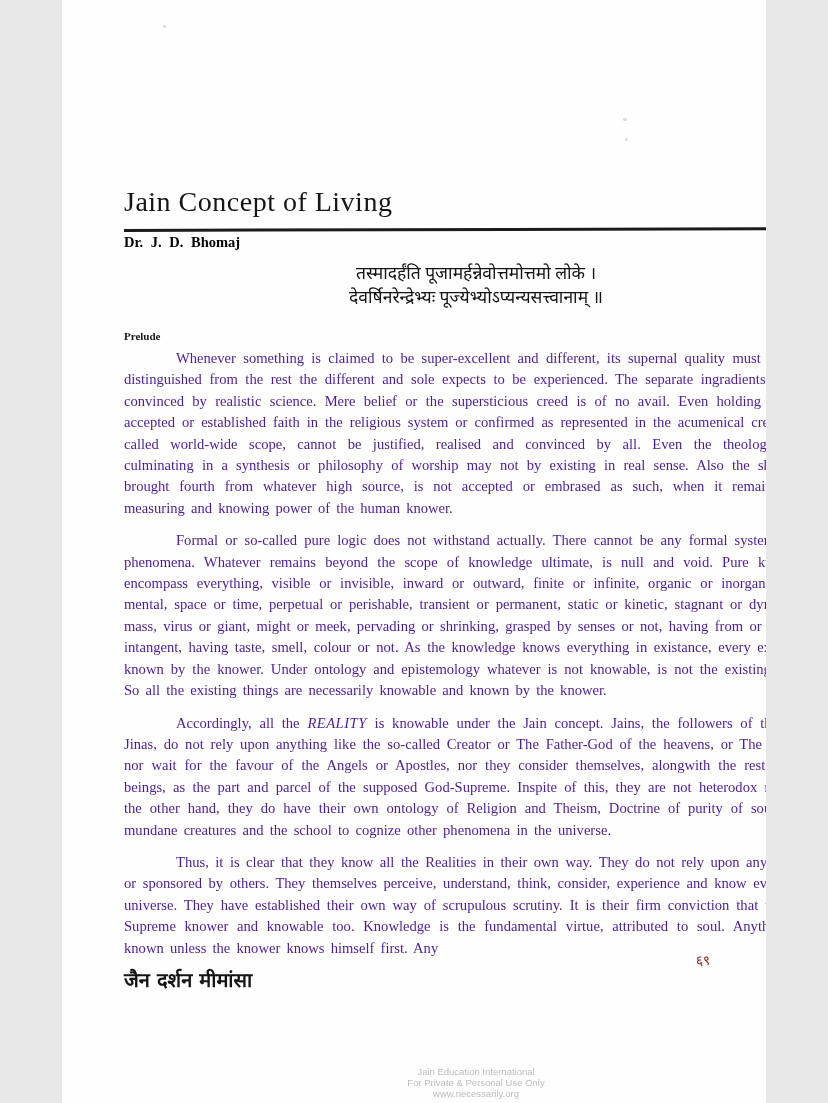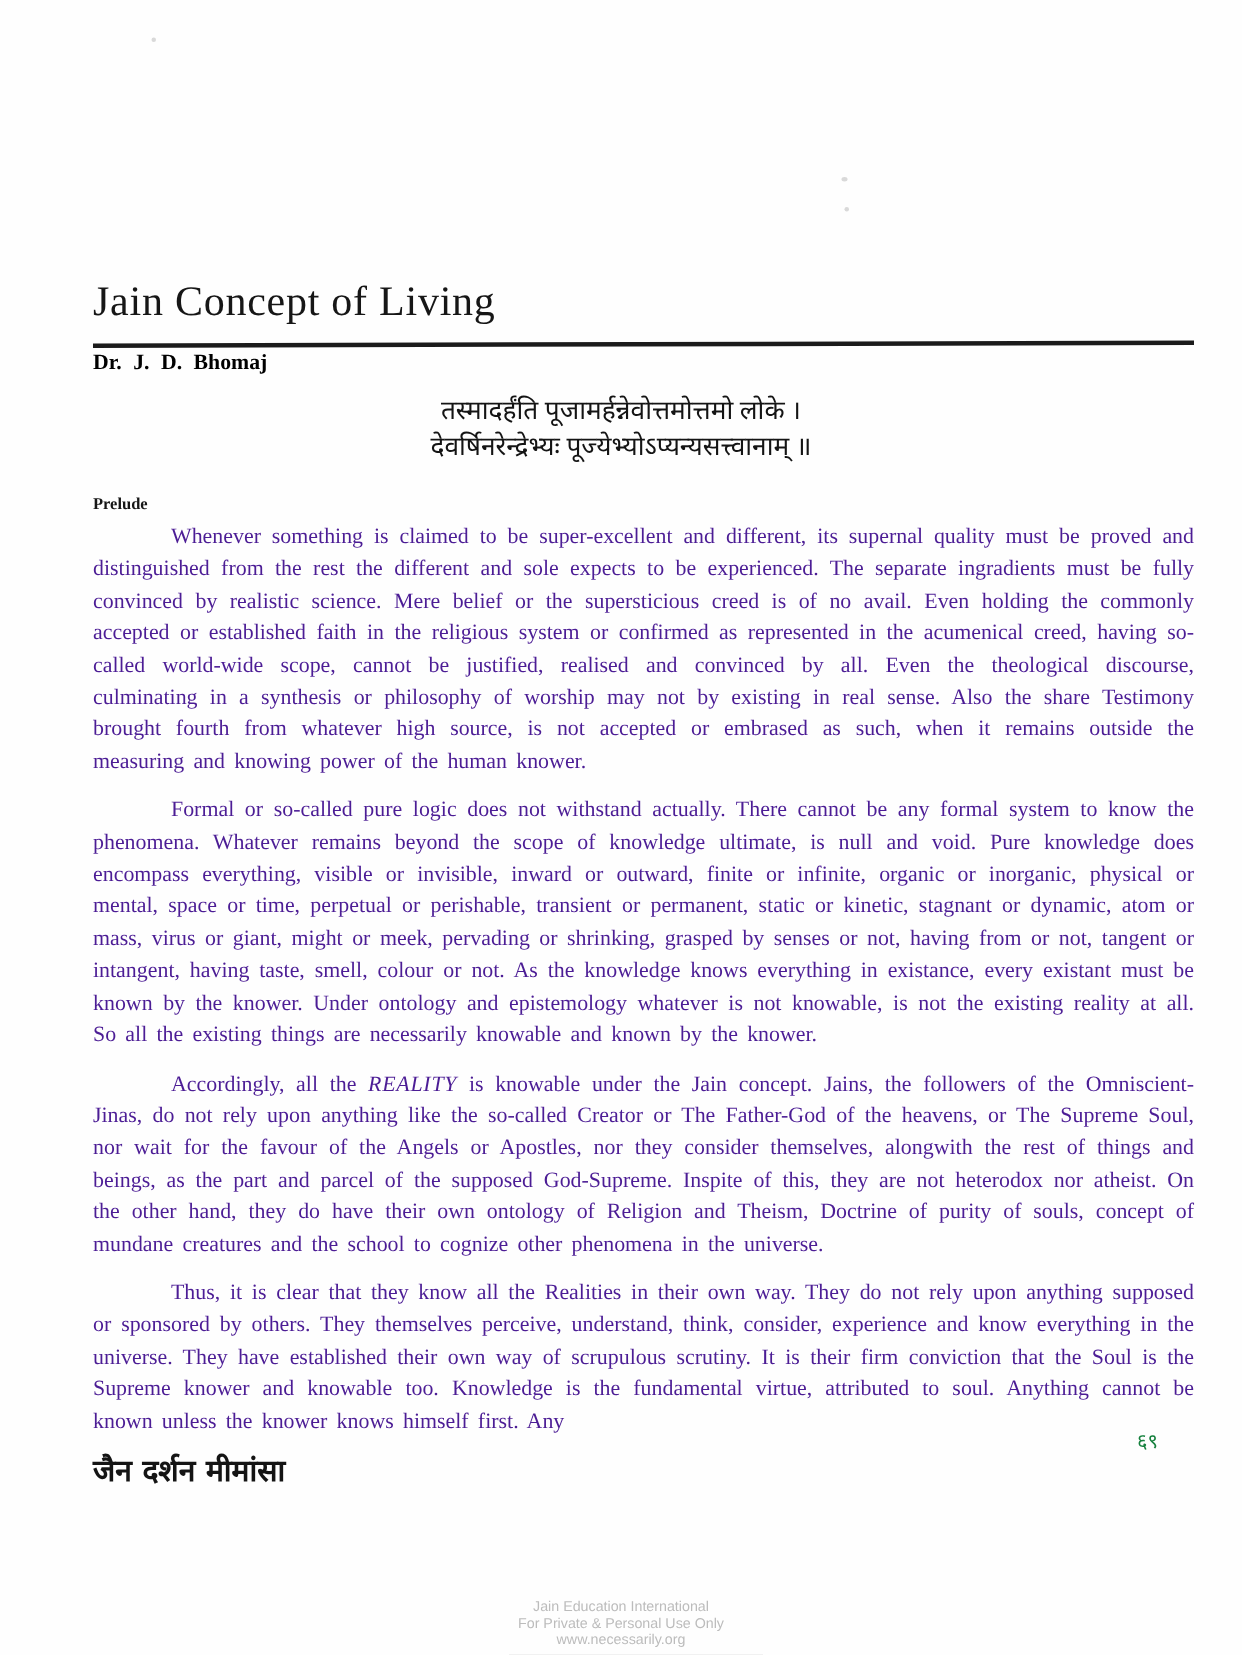--- a/index.html
+++ b/index.html
@@ -2,21 +2,21 @@
 <html><head>
 <meta charset="utf-8">
 <style>
   html, body {
     margin: 0;
     padding: 0;
     background: #e8e8e8;
   }
   .page {
     position: relative;
-    width: 828px;
+    width: 704px;
     height: 1103px;
     background: #fefefe;
     margin: 0 auto;
     overflow: hidden;
     font-family: "Liberation Serif", serif;
     color: #1e1e1e;
   }
   .doc-title {
     position: absolute;
     left: 62px;
@@ -85,21 +85,21 @@
     letter-spacing: 0.5px;
   }
   .heading-gap {
     margin-top: 15px;
   }
   .page-number {
     position: absolute;
     right: 56px;
     top: 951px;
     font-size: 13.5px;
-    color: #15803d;
+    color: #7f1d1d;
   }
   .footer-journal {
     position: absolute;
     left: 62px;
     top: 966px;
     font-size: 20px;
     font-weight: bold;
     color: #141414;
     word-spacing: 2px;
   }

